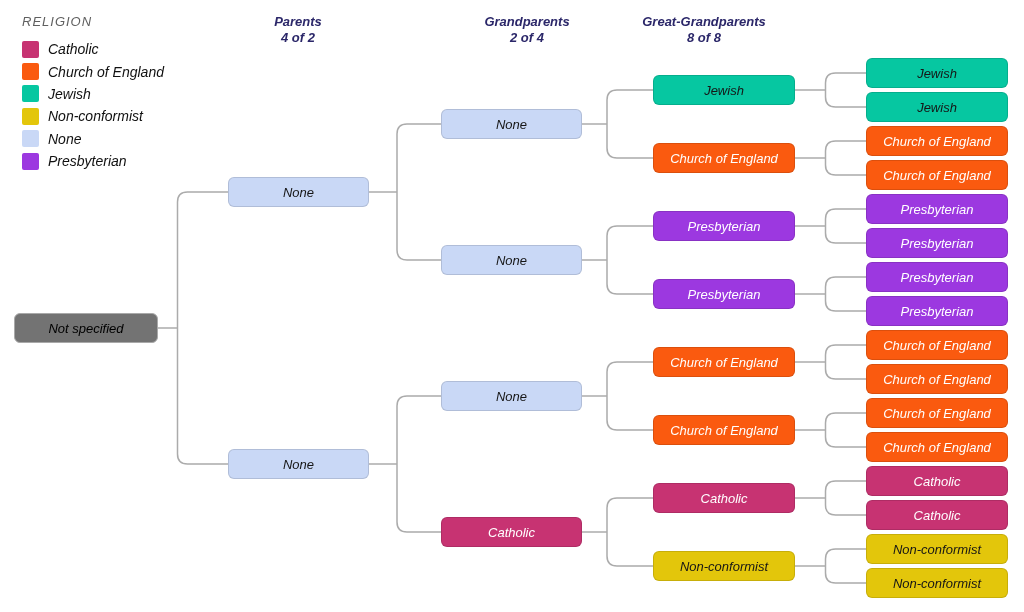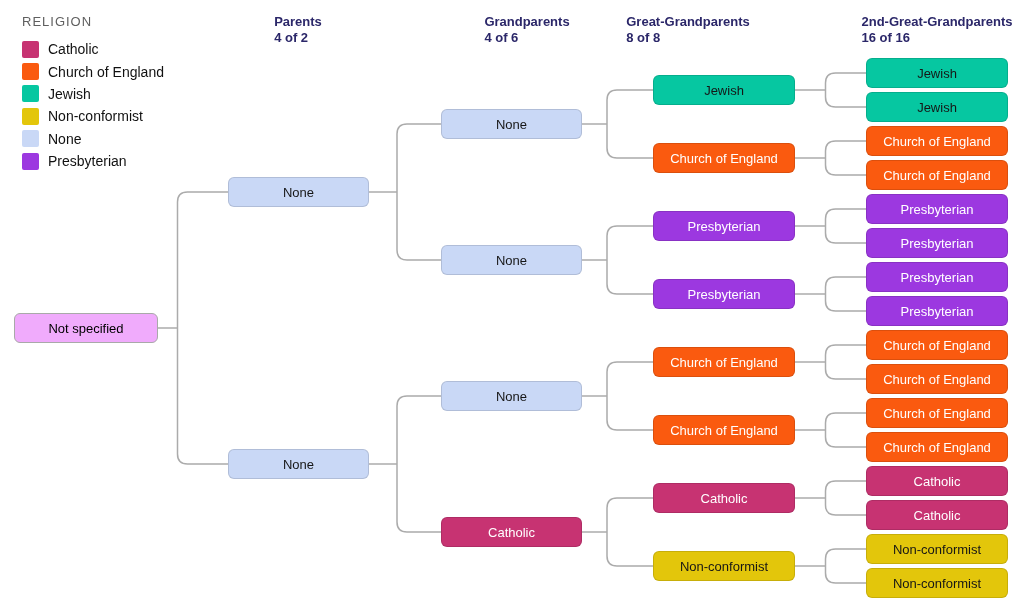--- a/index.html
+++ b/index.html
@@ -2,34 +2,35 @@
 <html><head>
 <meta charset="utf-8">
 <style>
   html,body{margin:0;padding:0;background:#ffffff;}
   #app{
     position:relative;
     width:1024px;height:612px;
     background:#ffffff;
     font-family:"Liberation Sans","DejaVu Sans",sans-serif;
     overflow:hidden;
+    font-style:italic;
   }
   
   #legend{position:absolute;left:22px;top:14px;}
   .legend-title{
     font-size:13px;color:#5f5f5f;letter-spacing:1px;
     margin:0 0 9px 0;font-weight:400;
   }
   .legend-item{display:flex;align-items:center;height:22.4px;cursor:pointer;}
   .legend-swatch{width:17px;height:17px;border-radius:2px;flex:0 0 auto;}
   .legend-label{font-size:14px;color:#111111;margin-left:9px;white-space:nowrap;}
   
   .col-header{
     position:absolute;top:14px;transform:translateX(-50%);
-    font-size:13px;font-weight:bold;line-height:16px;
+    text-align:center;font-size:13px;font-weight:bold;line-height:16px;
     white-space:nowrap;
   }
   
   #connectors{position:absolute;left:0;top:0;}
   .tree-node{
     position:absolute;height:30px;border-radius:6px;
     display:flex;align-items:center;justify-content:center;
     font-size:13px;box-sizing:border-box;cursor:pointer;
     border:1px solid rgba(0,0,0,0.12);
     white-space:nowrap;
@@ -69,29 +70,25 @@
         </div>
       </div>
   </div>
 
   <div class="col-header" style="left: 298px; color: rgb(43, 39, 105);">
     <div>Parents</div>
     <div>4 of 2</div>
   </div>
   <div class="col-header" style="left: 527px; color: rgb(43, 39, 105);">
     <div>Grandparents</div>
-    <div>4 of 6</div>
+    <div>2 of 4</div>
   </div>
-  <div class="col-header" style="left: 688px; color: rgb(43, 39, 105);">
+  <div class="col-header" style="left: 704px; color: rgb(43, 39, 105);">
     <div>Great-Grandparents</div>
     <div>8 of 8</div>
-  </div>
-  <div class="col-header" style="left: 937px; color: rgb(43, 39, 105);">
-    <div>2nd-Great-Grandparents</div>
-    <div>16 of 16</div>
   </div>
 
   <svg id="connectors" width="1024" height="612">
       <path d="M 158 328 H 177.5" fill="none" stroke="#ABABAB" stroke-width="1.5"></path>
       <path d="M 228 192 H 187.5 Q 177.5 192 177.5 202 V 454 Q 177.5 464 187.5 464 H 228" fill="none" stroke="#ABABAB" stroke-width="1.5"></path>
       <path d="M 369 192 H 397" fill="none" stroke="#ABABAB" stroke-width="1.5"></path>
       <path d="M 441 124 H 407 Q 397 124 397 134 V 250 Q 397 260 407 260 H 441" fill="none" stroke="#ABABAB" stroke-width="1.5"></path>
       <path d="M 369 464 H 397" fill="none" stroke="#ABABAB" stroke-width="1.5"></path>
       <path d="M 441 396 H 407 Q 397 396 397 406 V 522 Q 397 532 407 532 H 441" fill="none" stroke="#ABABAB" stroke-width="1.5"></path>
       <path d="M 582 124 H 607" fill="none" stroke="#ABABAB" stroke-width="1.5"></path>
@@ -114,21 +111,21 @@
       <path d="M 866 345 H 835.5 Q 825.5 345 825.5 355 V 369 Q 825.5 379 835.5 379 H 866" fill="none" stroke="#ABABAB" stroke-width="1.5"></path>
       <path d="M 795 430 H 825.5" fill="none" stroke="#ABABAB" stroke-width="1.5"></path>
       <path d="M 866 413 H 835.5 Q 825.5 413 825.5 423 V 437 Q 825.5 447 835.5 447 H 866" fill="none" stroke="#ABABAB" stroke-width="1.5"></path>
       <path d="M 795 498 H 825.5" fill="none" stroke="#ABABAB" stroke-width="1.5"></path>
       <path d="M 866 481 H 835.5 Q 825.5 481 825.5 491 V 505 Q 825.5 515 835.5 515 H 866" fill="none" stroke="#ABABAB" stroke-width="1.5"></path>
       <path d="M 795 566 H 825.5" fill="none" stroke="#ABABAB" stroke-width="1.5"></path>
       <path d="M 866 549 H 835.5 Q 825.5 549 825.5 559 V 573 Q 825.5 583 835.5 583 H 866" fill="none" stroke="#ABABAB" stroke-width="1.5"></path>
     </svg>
 
   <div id="nodes">
-      <div class="tree-node" style="left: 14px; top: 313px; width: 144px; background: #f0abfc; border-color: rgb(169, 169, 169); color: rgb(0, 0, 0);">Not specified</div>
+      <div class="tree-node" style="left: 14px; top: 313px; width: 144px; background: #737373; border-color: rgb(169, 169, 169); color: rgb(0, 0, 0);">Not specified</div>
       <div class="tree-node" style="left: 228px; top: 177px; width: 141px; background: rgb(201, 216, 246); color: rgb(22, 22, 22);">None</div>
       <div class="tree-node" style="left: 228px; top: 449px; width: 141px; background: rgb(201, 216, 246); color: rgb(22, 22, 22);">None</div>
       <div class="tree-node" style="left: 441px; top: 109px; width: 141px; background: rgb(201, 216, 246); color: rgb(22, 22, 22);">None</div>
       <div class="tree-node" style="left: 441px; top: 245px; width: 141px; background: rgb(201, 216, 246); color: rgb(22, 22, 22);">None</div>
       <div class="tree-node" style="left: 441px; top: 381px; width: 141px; background: rgb(201, 216, 246); color: rgb(22, 22, 22);">None</div>
       <div class="tree-node" style="left: 441px; top: 517px; width: 141px; background: rgb(199, 51, 114); color: rgb(255, 255, 255);">Catholic</div>
       <div class="tree-node" style="left: 653px; top: 75px; width: 142px; background: rgb(6, 199, 161); color: rgb(22, 22, 22);">Jewish</div>
       <div class="tree-node" style="left: 653px; top: 143px; width: 142px; background: rgb(250, 90, 15); color: rgb(255, 255, 255);">Church of England</div>
       <div class="tree-node" style="left: 653px; top: 211px; width: 142px; background: rgb(156, 56, 224); color: rgb(255, 255, 255);">Presbyterian</div>
       <div class="tree-node" style="left: 653px; top: 279px; width: 142px; background: rgb(156, 56, 224); color: rgb(255, 255, 255);">Presbyterian</div>

